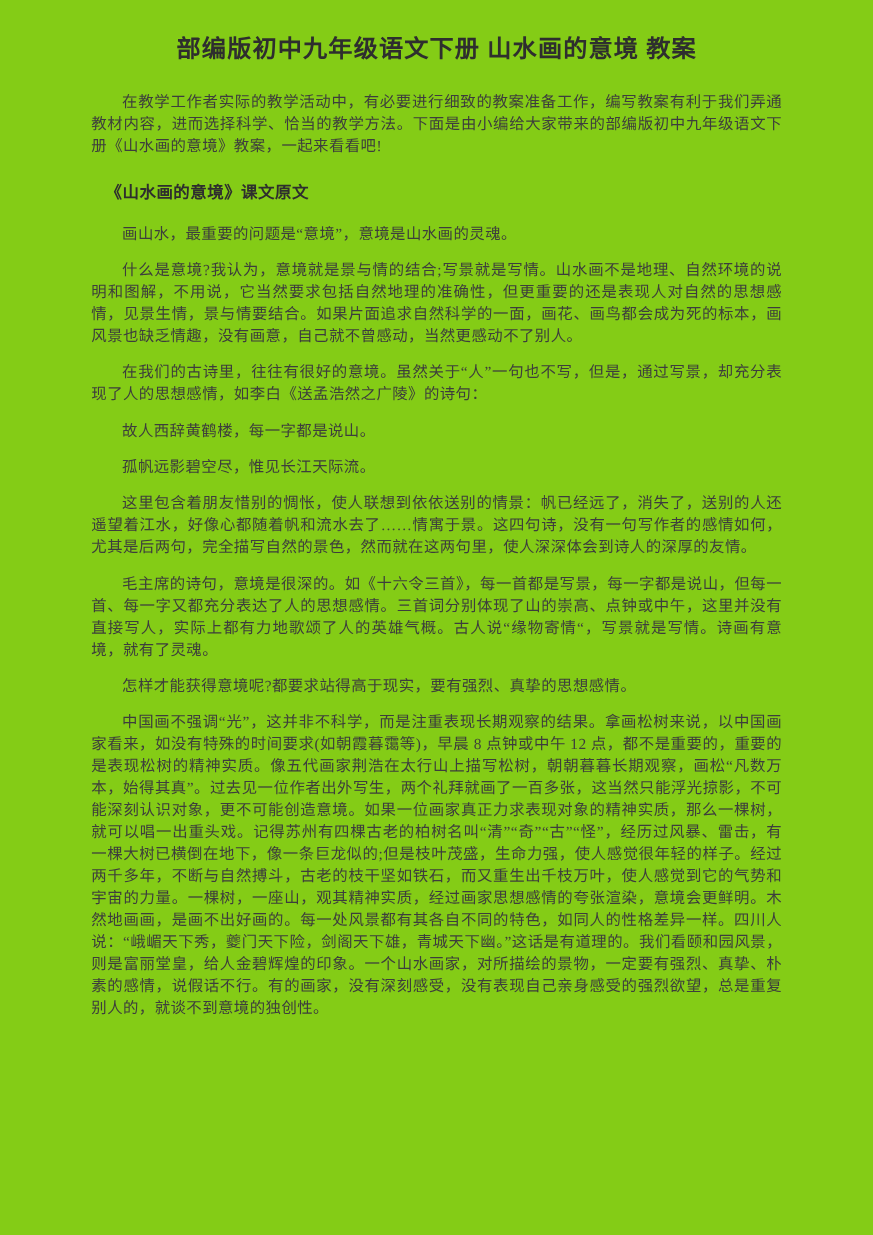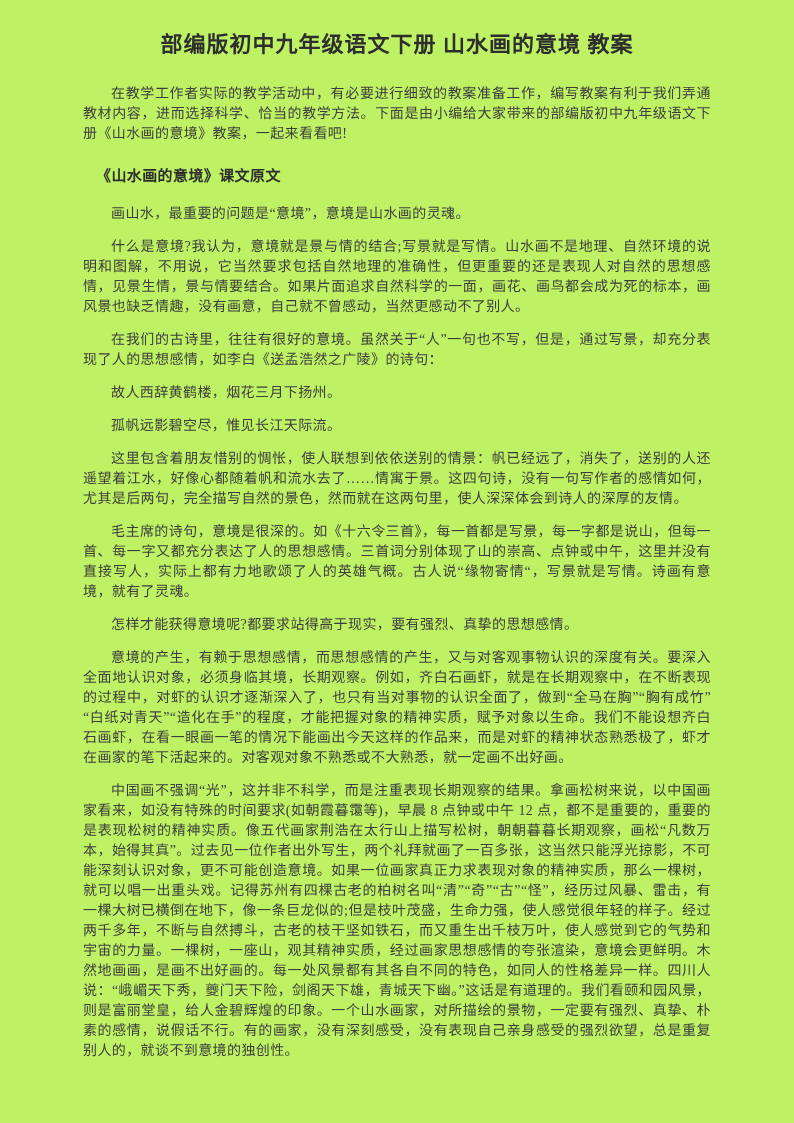--- a/index.html
+++ b/index.html
@@ -4,21 +4,21 @@
 <style>
   html, body {
     margin: 0;
     padding: 0;
     background: #ffffff;
   }
   .doc-page {
     width: 794px;
     height: 1123px;
     margin: 0 auto;
-    background: #bef264;
+    background: #84cc16;
     box-sizing: border-box;
     padding: 30px 66px 40px 66px;
     overflow: hidden;
     font-family: "Liberation Serif", "DejaVu Serif", serif;
     color: #3d3d3d;
   }
   .doc-title {
     margin: 0 0 24px 0;
     font-size: 22px;
     line-height: 30px;
@@ -54,21 +54,20 @@
   <h1 class="doc-title">部编版初中九年级语文下册 山水画的意境 教案</h1>
 
   <p class="intro-para">在教学工作者实际的教学活动中，有必要进行细致的教案准备工作，编写教案有利于我们弄通教材内容，进而选择科学、恰当的教学方法。下面是由小编给大家带来的部编版初中九年级语文下册《山水画的意境》教案，一起来看看吧!</p>
 
   <h2 class="section-heading">《山水画的意境》课文原文</h2>
 
   <div>
       <p class="body-para">画山水，最重要的问题是“意境”，意境是山水画的灵魂。</p>
       <p class="body-para">什么是意境?我认为，意境就是景与情的结合;写景就是写情。山水画不是地理、自然环境的说明和图解，不用说，它当然要求包括自然地理的准确性，但更重要的还是表现人对自然的思想感情，见景生情，景与情要结合。如果片面追求自然科学的一面，画花、画鸟都会成为死的标本，画风景也缺乏情趣，没有画意，自己就不曾感动，当然更感动不了别人。</p>
       <p class="body-para">在我们的古诗里，往往有很好的意境。虽然关于“人”一句也不写，但是，通过写景，却充分表现了人的思想感情，如李白《送孟浩然之广陵》的诗句：</p>
-      <p class="body-para">故人西辞黄鹤楼，烟花三月下扬州。</p>
+      <p class="body-para">故人西辞黄鹤楼，每一字都是说山。</p>
       <p class="body-para">孤帆远影碧空尽，惟见长江天际流。</p>
       <p class="body-para">这里包含着朋友惜别的惆怅，使人联想到依依送别的情景：帆已经远了，消失了，送别的人还遥望着江水，好像心都随着帆和流水去了……情寓于景。这四句诗，没有一句写作者的感情如何，尤其是后两句，完全描写自然的景色，然而就在这两句里，使人深深体会到诗人的深厚的友情。</p>
       <p class="body-para">毛主席的诗句，意境是很深的。如《十六令三首》，每一首都是写景，每一字都是说山，但每一首、每一字又都充分表达了人的思想感情。三首词分别体现了山的崇高、点钟或中午，这里并没有直接写人，实际上都有力地歌颂了人的英雄气概。古人说“缘物寄情“，写景就是写情。诗画有意境，就有了灵魂。</p>
       <p class="body-para">怎样才能获得意境呢?都要求站得高于现实，要有强烈、真挚的思想感情。</p>
-      <p class="body-para">意境的产生，有赖于思想感情，而思想感情的产生，又与对客观事物认识的深度有关。要深入全面地认识对象，必须身临其境，长期观察。例如，齐白石画虾，就是在长期观察中，在不断表现的过程中，对虾的认识才逐渐深入了，也只有当对事物的认识全面了，做到“全马在胸”“胸有成竹”“白纸对青天”“造化在手”的程度，才能把握对象的精神实质，赋予对象以生命。我们不能设想齐白石画虾，在看一眼画一笔的情况下能画出今天这样的作品来，而是对虾的精神状态熟悉极了，虾才在画家的笔下活起来的。对客观对象不熟悉或不大熟悉，就一定画不出好画。</p>
       <p class="body-para">中国画不强调“光”，这并非不科学，而是注重表现长期观察的结果。拿画松树来说，以中国画家看来，如没有特殊的时间要求(如朝霞暮霭等)，早晨 8 点钟或中午 12 点，都不是重要的，重要的是表现松树的精神实质。像五代画家荆浩在太行山上描写松树，朝朝暮暮长期观察，画松“凡数万本，始得其真”。过去见一位作者出外写生，两个礼拜就画了一百多张，这当然只能浮光掠影，不可能深刻认识对象，更不可能创造意境。如果一位画家真正力求表现对象的精神实质，那么一棵树，就可以唱一出重头戏。记得苏州有四棵古老的柏树名叫“清”“奇”“古”“怪”，经历过风暴、雷击，有一棵大树已横倒在地下，像一条巨龙似的;但是枝叶茂盛，生命力强，使人感觉很年轻的样子。经过两千多年，不断与自然搏斗，古老的枝干坚如铁石，而又重生出千枝万叶，使人感觉到它的气势和宇宙的力量。一棵树，一座山，观其精神实质，经过画家思想感情的夸张渲染，意境会更鲜明。木然地画画，是画不出好画的。每一处风景都有其各自不同的特色，如同人的性格差异一样。四川人说：“峨嵋天下秀，夔门天下险，剑阁天下雄，青城天下幽。”这话是有道理的。我们看颐和园风景，则是富丽堂皇，给人金碧辉煌的印象。一个山水画家，对所描绘的景物，一定要有强烈、真挚、朴素的感情，说假话不行。有的画家，没有深刻感受，没有表现自己亲身感受的强烈欲望，总是重复别人的，就谈不到意境的独创性。</p>
     </div>
 </div>
 
 </body></html>

